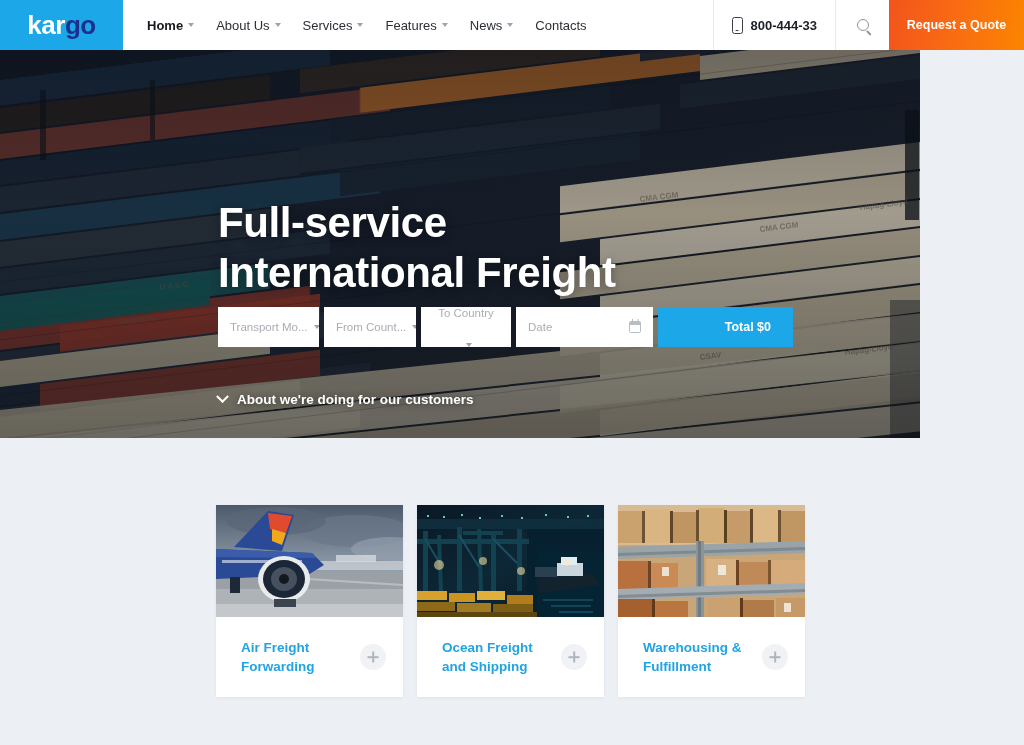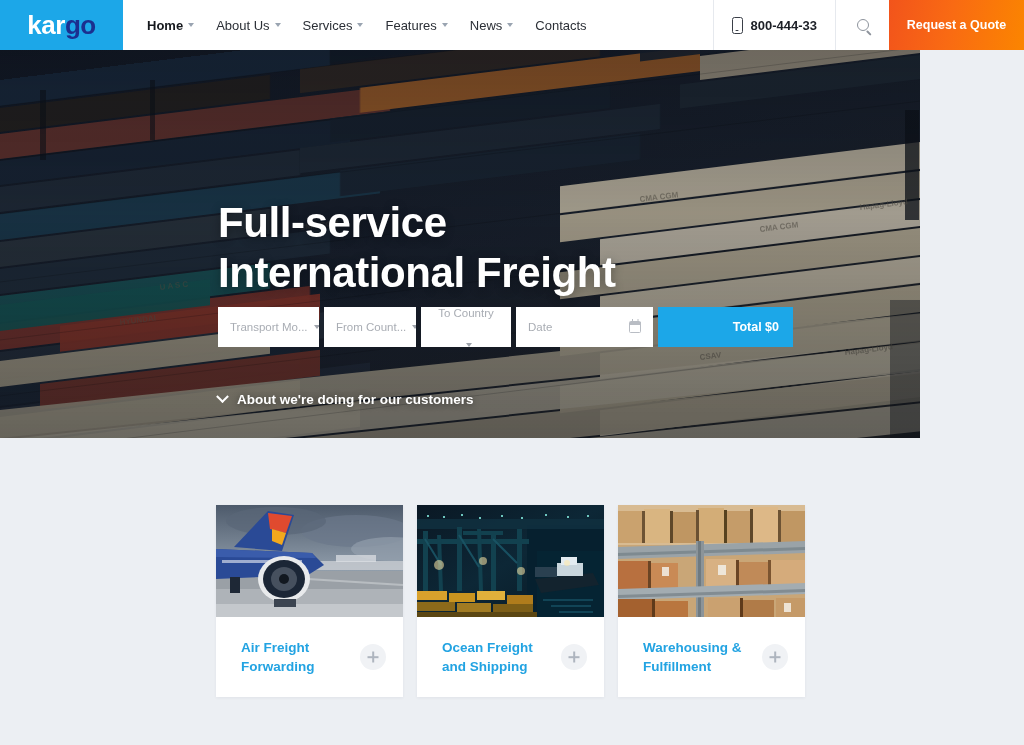--- a/index.html
+++ b/index.html
@@ -181,21 +181,21 @@
     width:1.3px; height:3px; background:#b9bdc4;
     box-shadow:5.5px 0 0 #b9bdc4;
   }
 
   .total-btn {
     width:135px;
     background:#1ca7e8;
     color:#ffffff;
     font-size:12.5px; font-weight:bold;
     display:flex; align-items:center; justify-content:flex-end;
-    padding-right:14px;
+    padding-right:22px;
     cursor:pointer;
   }
 
   .scroll-hint {
     position:absolute; top:342px; left:0;
     display:flex; align-items:center; gap:10px;
     color:#ffffff;
     font-size:13.5px; font-weight:bold;
     cursor:pointer;
     text-shadow:0 1px 6px rgba(0,0,0,.5);

